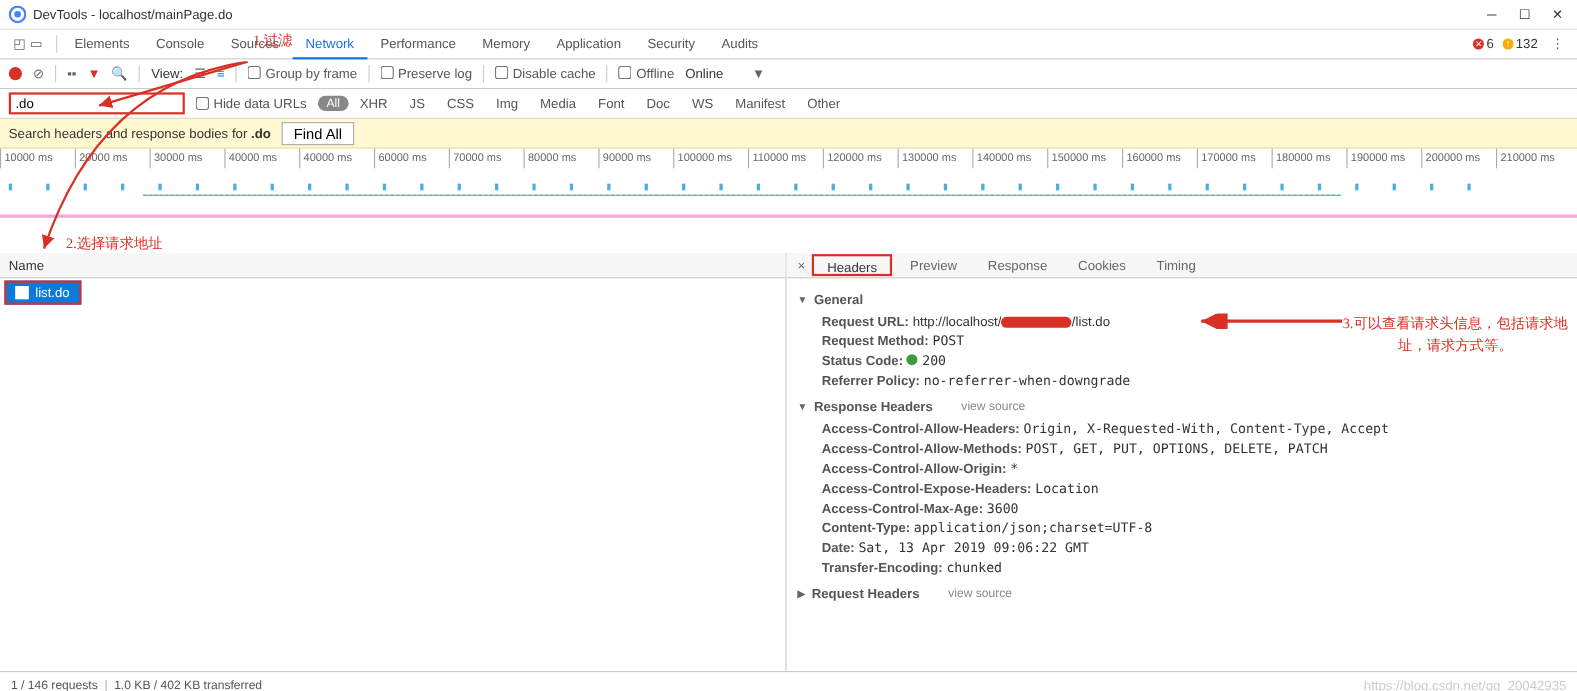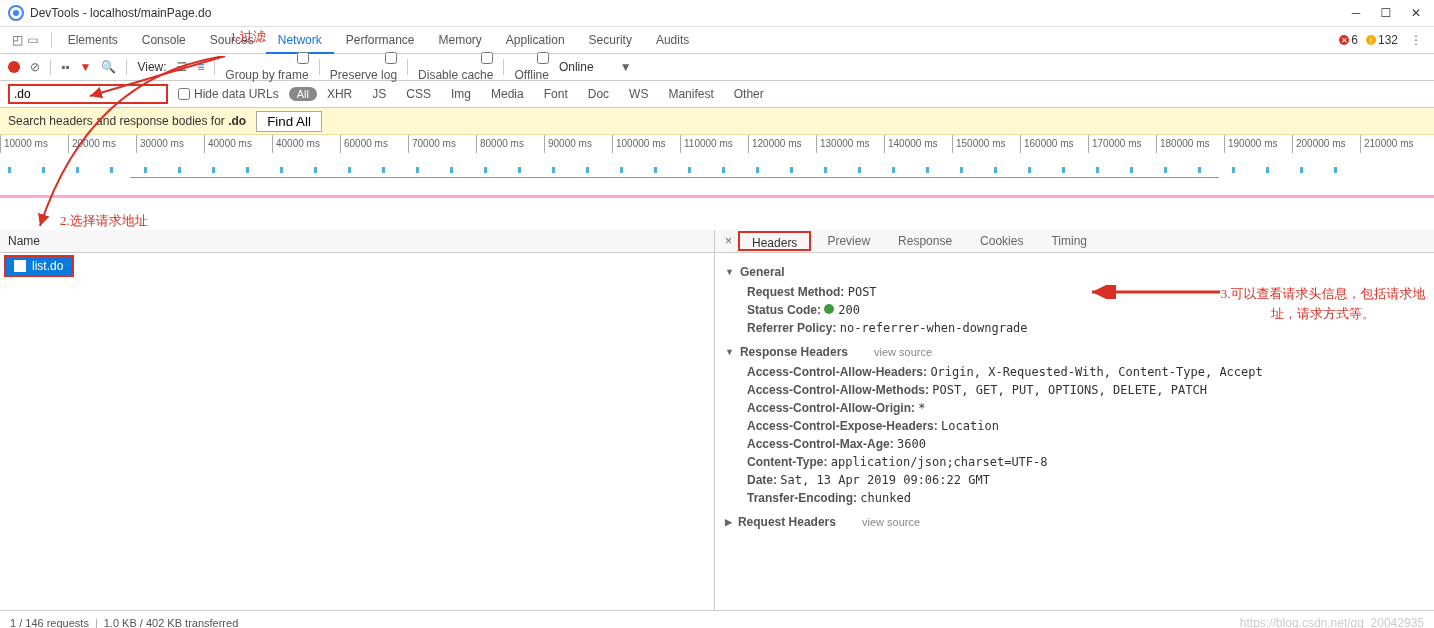--- a/index.html
+++ b/index.html
@@ -17,21 +17,21 @@
 .maintabs .spacer { flex: 1; }
 .maintabs .errcount { display: flex; align-items: center; gap: 2px; padding: 0 4px; }
 .maintabs .erricon { width: 10px; height: 10px; border-radius: 50%; display: inline-flex; align-items: center; justify-content: center; color: #fff; font-size: 8px; }
 .maintabs .kebab { padding: 0 8px; color: #666; }
 
 .toolbar { height: 27px; display: flex; align-items: center; border-bottom: 1px solid #ccc; padding: 0 8px; gap: 10px; }
 .toolbar .rec { width: 12px; height: 12px; background: #d93025; border-radius: 50%; }
 .toolbar .btn { color: #666; cursor: pointer; }
 .toolbar .funnel { color: #d93025; }
 .toolbar .sep { width: 1px; height: 16px; background: #ccc; }
-.toolbar .chk { display: flex; align-items: flex-end; gap: 4px; color: #555; flex-direction: column; }
+.toolbar .chk { display: flex; align-items: flex-start; gap: 4px; color: #555; }
 .toolbar .chk input { width: 12px; height: 12px; }
 
 .filterbar { height: 27px; display: flex; align-items: center; border-bottom: 1px solid #ccc; padding: 0 8px; gap: 10px; }
 .filterbar .filterinput { width: 160px; height: 20px; border: 2px solid #d93025; padding: 0 4px; font-size: 12px; }
 .filterbar .chk { display: flex; align-items: center; gap: 4px; color: #555; }
 .filterbar .chk input { width: 12px; height: 12px; }
 .filterbar .pill { padding: 1px 8px; border-radius: 8px; background: #888; color: #fff; font-size: 11px; }
 .filterbar .ftype { color: #555; cursor: pointer; }
 
 .searchbar { height: 27px; background: #fff8d0; display: flex; align-items: center; padding: 0 8px; gap: 10px; border-bottom: 1px solid #e8e0a0; }
@@ -268,20 +268,21 @@
           <span class="tab">Response</span>
           <span class="tab">Cookies</span>
           <span class="tab">Timing</span>
         </div>
     </div>
     <div class="content">
       <div class="section">
         <div class="sechdr">
             <span>General</span>
           </div>
+        <div class="kv"><span class="k">Request URL:</span> <span class="v"><span>http://localhost/</span><span class="redact"></span><span>/list.do</span></span></div>
         <div class="kv"><span class="k">Request Method:</span> <span class="v">POST</span></div>
         <div class="kv"><span class="k">Status Code:</span> <span class="statusdot"></span><span class="v">200</span></div>
         <div class="kv"><span class="k">Referrer Policy:</span> <span class="v">no-referrer-when-downgrade</span></div>
       </div>
       <div class="section">
         <div class="sechdr">
             <span>Response Headers</span>
             <span class="viewsrc">view source</span>
           </div>
         <div id="resp-hdrs">

